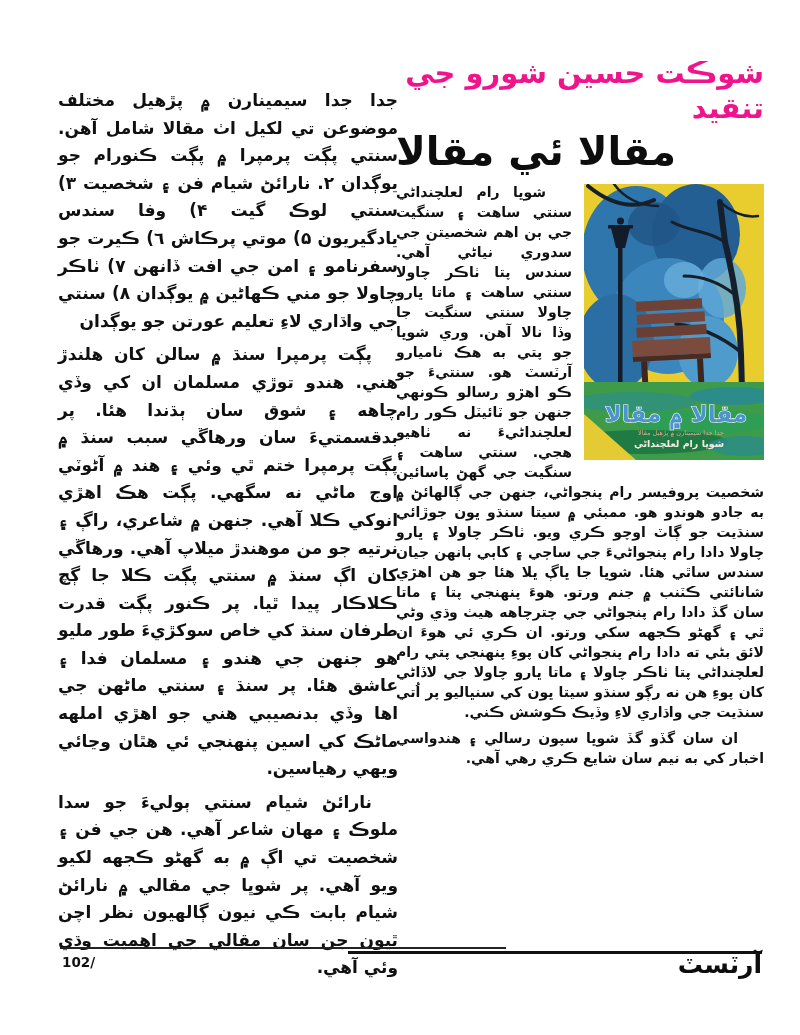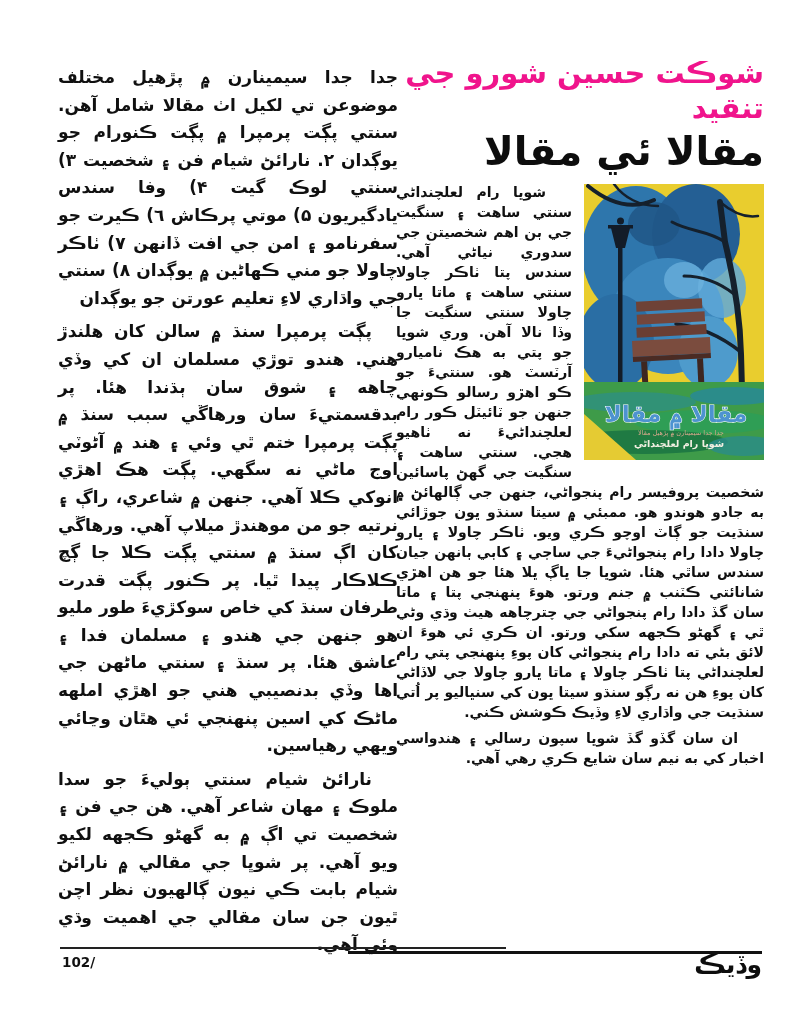--- a/index.html
+++ b/index.html
@@ -21,37 +21,37 @@
     position:absolute;right:36px;top:56px;width:368px;
   }
   .col p{
     margin:0 0 6px 0;
     font-size:14px;
     line-height:20px;
     font-weight:700;
     text-align:justify;
     text-indent:26px;
   }
-  .col p.no-indent{text-indent:0;}
+  .col p.no-indent{text-indent:0;margin-top:23px;}
   .col-left p{font-size:17px;line-height:27.6px;}
   
   .kicker{
     font-size:29px;
     line-height:1.2;
     font-weight:700;
     color:#F0148C;
     letter-spacing:-1px;
     margin:0 0 2px 0;
   }
   .title{
     font-size:40px;
     line-height:1.15;
     font-weight:700;
     color:#0d0d0d;
-    text-align:right;
+    text-align:left;
     margin:0 0 8px 0;
   }
   .cover-wrap{
     float:left;
     margin:2px 0 10px 12px;
   }
   
   .cover-wrap{float:right;margin:2px 0 10px 12px;}
   
   .rule-a{position:absolute;left:60px;top:947px;width:446px;height:2px;background:#222;}
@@ -145,15 +145,15 @@
   <div class="col col-left">
     <p class="para no-indent">جدا جدا سيمينارن ۾ پڙهيل مختلف موضوعن تي لکيل اٺ مقالا شامل آهن. سنتي پڳت پرمپرا ۾ پڳت ڪنورام جو يوڳدان ٢. نارائڻ شيام فن ۽ شخصيت ٣) سنتي لوڪ گيت ۴) وفا سندس يادگيريون ۵) موتي پرڪاش ٦) ڪيرت جو سفرنامو ۽ امن جي افت ڏانهن ٧) ٺاڪر چاولا جو مني ڪهاڻين ۾ يوڳدان ٨) سنتي جي واڌاري لاءِ تعليم عورتن جو يوڳدان</p>
     <p class="para">پڳت پرمپرا سنڌ ۾ سالن کان هلندڙ هني. هندو توڙي مسلمان ان کي وڏي چاهه ۽ شوق سان ٻڌندا هئا. پر بدقسمتيءَ سان ورهاڱي سبب سنڌ ۾ پڳت پرمپرا ختم ٿي وئي ۽ هند ۾ آڻوٽي اوج ماڻي نه سگهي. پڳت هڪ اهڙي انوکي ڪلا آهي. جنهن ۾ شاعري، راڳ ۽ نرتيه جو من موهندڙ ميلاپ آهي. ورهاڱي کان اڳ سنڌ ۾ سنتي پڳت ڪلا جا ڳچ ڪلاڪار پيدا ٿيا. پر ڪنور پڳت قدرت طرفان سنڌ کي خاص سوکڙيءَ طور مليو هو جنهن جي هندو ۽ مسلمان فدا ۽ عاشق هئا. پر سنڌ ۽ سنتي ماڻهن جي اها وڏي بدنصيبي هني جو اهڙي املهه ماڻڪ کي اسين پنهنجي ئي هٿان وڃائي ويهي رهياسين.</p>
     <p class="para">نارائڻ شيام سنتي ٻوليءَ جو سدا ملوڪ ۽ مهان شاعر آهي. هن جي فن ۽ شخصيت تي اڳ ۾ به گهڻو ڪجهه لکيو ويو آهي. پر شوڀا جي مقالي ۾ نارائڻ شيام بابت ڪي نيون ڳالهيون نظر اچن ٿيون جن سان مقالي جي اهميت وڌي وئي آهي.</p>
 
   </div>
 
   <div class="rule-a"></div>
   <div class="rule-b"></div>
   <div class="page-number">102/</div>
-  <div class="magazine-name">وڏيڪ</div>
+  <div class="magazine-name">آرٽسٽ</div>
 
 </div>
 
 </body></html>

